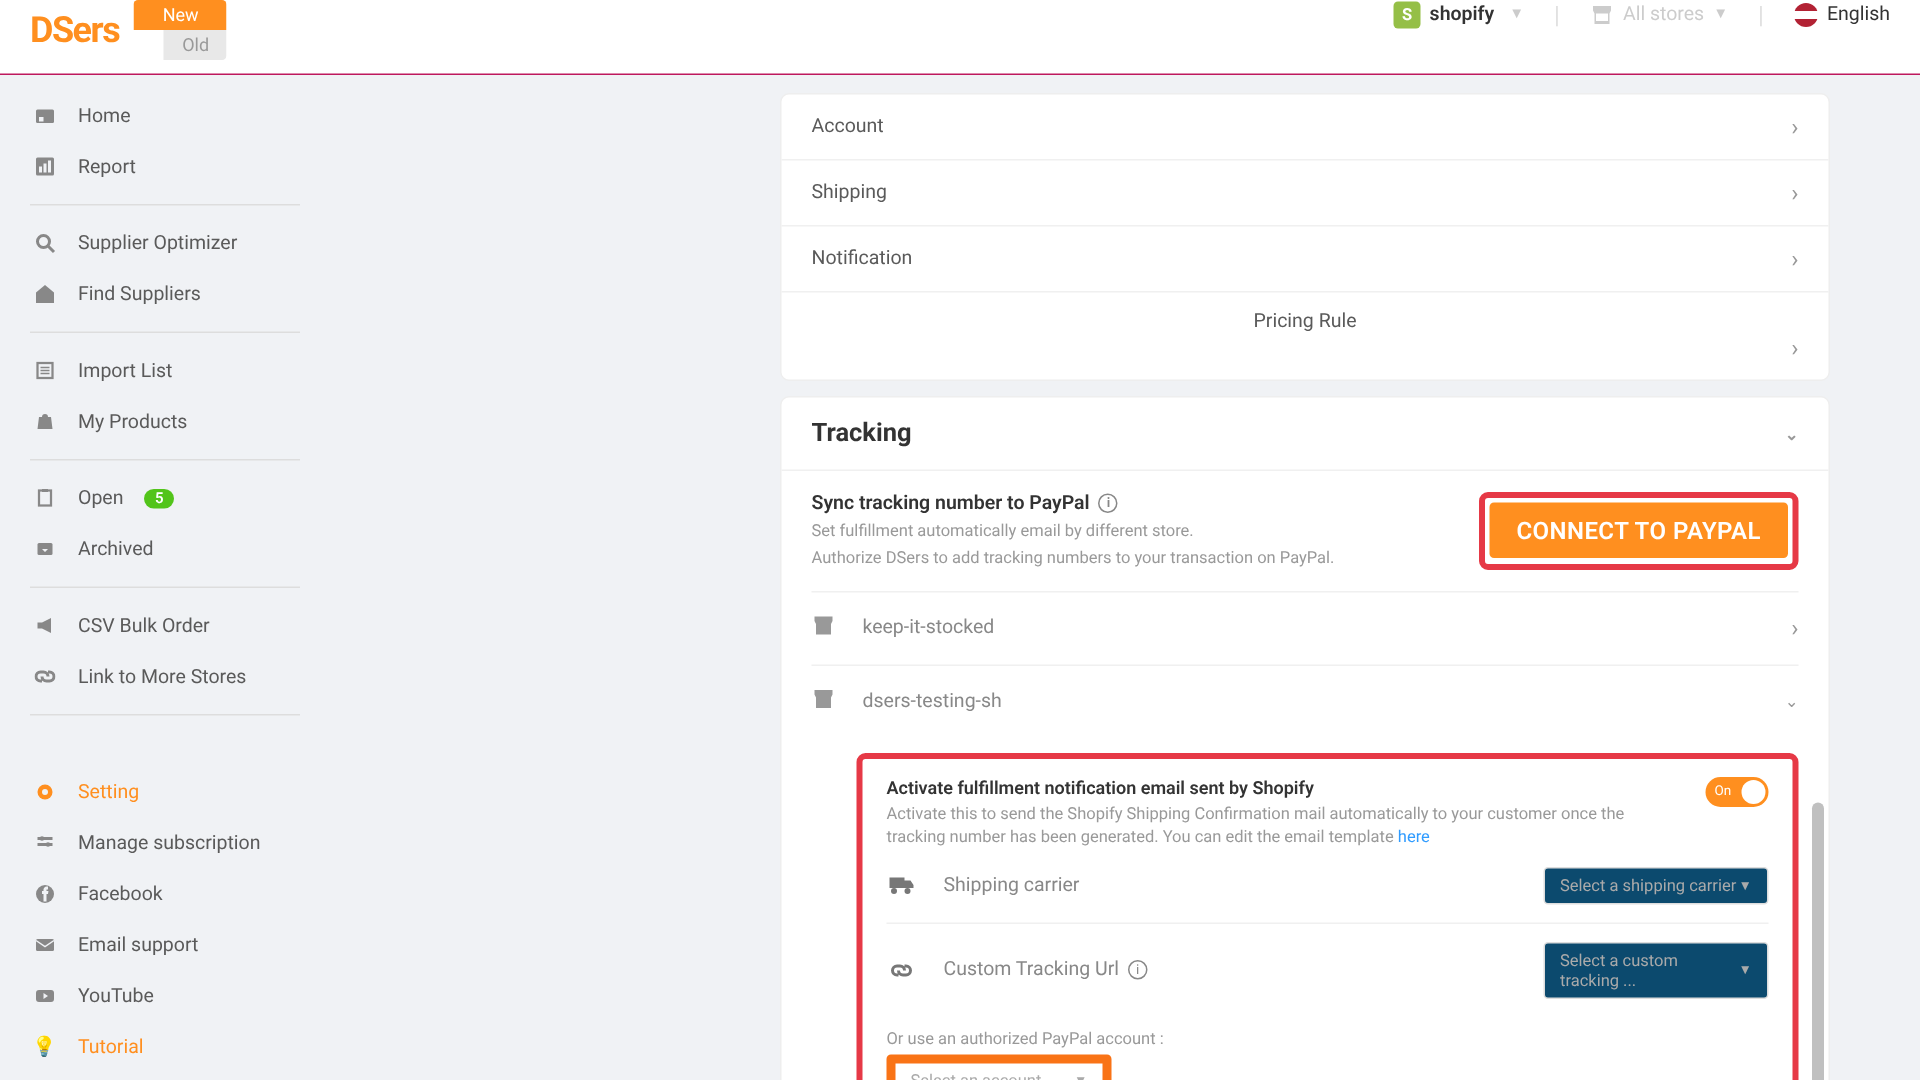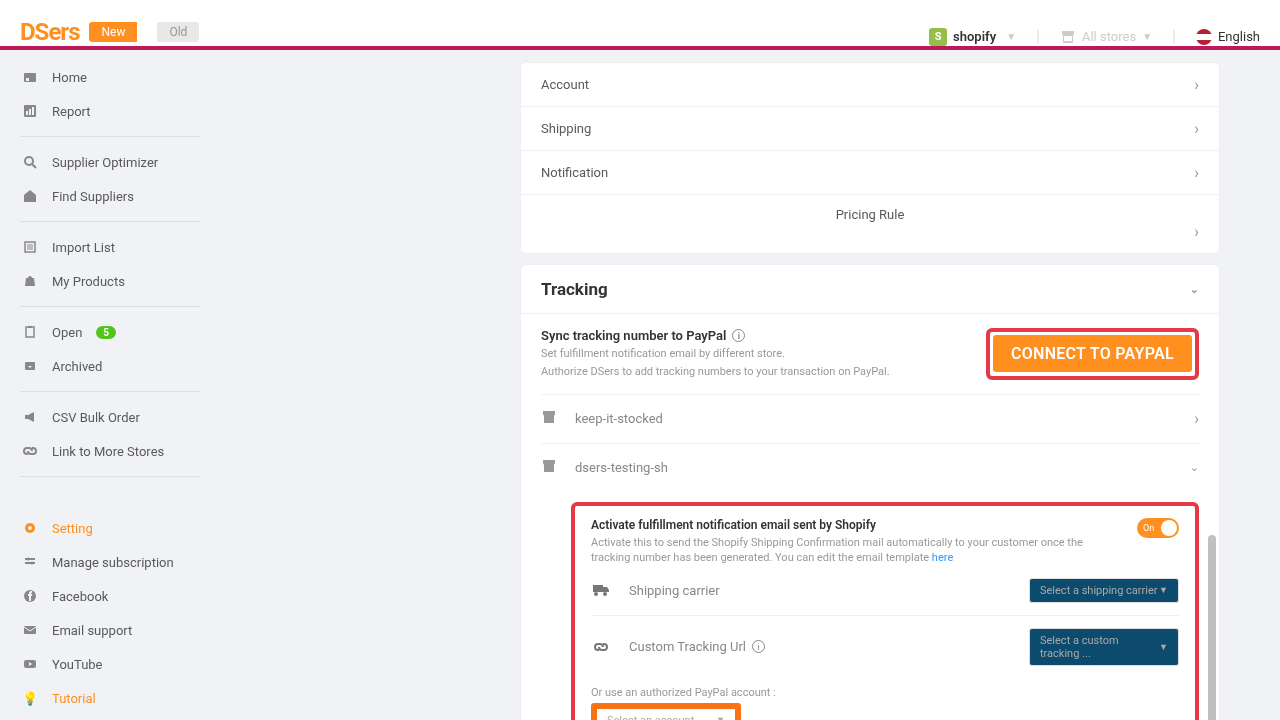--- a/index.html
+++ b/index.html
@@ -1,20 +1,20 @@
 <!DOCTYPE html>
 <html><head>
 <meta charset="utf-8">
 <style>
 * { margin: 0; padding: 0; box-sizing: border-box; font-family: -apple-system, BlinkMacSystemFont, "Segoe UI", Roboto, sans-serif; }
 body { background: #f0f2f5; width: 1280px; height: 720px; overflow: hidden; }
-.header { background: #fff; height: 50px; display: flex; align-items: flex-end; padding: 0 20px; border-bottom: 4px solid #be185d; }
+.header { background: #fff; height: 50px; display: flex; align-items: flex-start; padding: 0 20px; border-bottom: 1px solid #be185d; }
 .logo { display: flex; align-items: center; gap: 10px; }
 .logo-text { font-size: 24px; font-weight: 700; color: #ff8f1f; letter-spacing: -1px; }
-.toggle-group { display: flex; border-radius: 3px; overflow: hidden; }
+.toggle-group { display: flex; border-radius: 3px; overflow: hidden; flex-direction: column; }
 .toggle-btn { padding: 3px 12px; font-size: 12px; border: none; cursor: pointer; }
 .toggle-new { background: #ff8f1f; color: #fff; }
 .toggle-old { background: #e8e8e8; color: #999; margin-left: 20px; }
 .header-right { margin-left: auto; display: flex; align-items: center; gap: 20px; }
 .shopify-badge { display: flex; align-items: center; gap: 6px; color: #333; font-size: 13px; font-weight: 600; }
 .shopify-icon { width: 18px; height: 18px; background: #95bf47; border-radius: 3px; display: flex; align-items: center; justify-content: center; color: #fff; font-size: 11px; font-weight: bold; }
 .store-select { display: flex; align-items: center; gap: 6px; color: #ccc; font-size: 13px; }
 .lang-select { display: flex; align-items: center; gap: 6px; color: #333; font-size: 13px; }
 .flag { width: 16px; height: 16px; border-radius: 50%; background: linear-gradient(to bottom, #b22234 33%, #fff 33%, #fff 66%, #b22234 66%); position: relative; }
 .sep { color: #e0e0e0; }
@@ -272,21 +272,21 @@
         <span>Tracking</span>
         <span class="chevron" style="font-size:11px;">⌄</span>
       </div>
     <div class="tracking-body">
       <div class="sync-block">
         <div class="sync-left">
           <div class="sync-title">
               <span>Sync tracking number to PayPal</span>
               <span class="info-icon">i</span>
             </div>
-          <div class="sync-desc">Set fulfillment notification email by different store.</div>
+          <div class="sync-desc">Set fulfillment automatically email by different store.</div>
           <div class="sync-desc">Authorize DSers to add tracking numbers to your transaction on PayPal.</div>
         </div>
         <div class="red-box1">
           <button class="connect-btn">CONNECT TO PAYPAL</button>
         </div>
       </div>
       <div class="store-item">
         <span class="store-icon"><svg width="16" height="16" viewBox="0 0 16 16">
               <path fill="#999" d="M2 2h12v3l-1 2v7H3V7L2 5V2z"></path>
             </svg></span>

